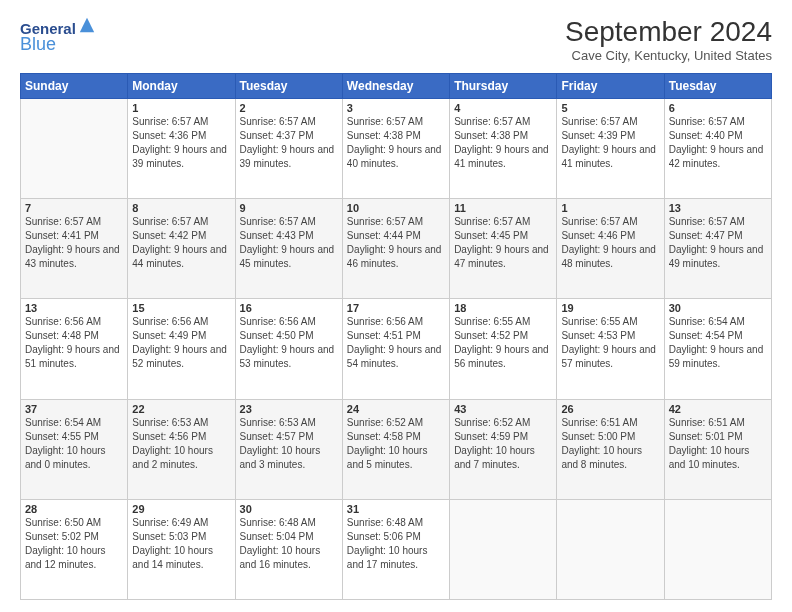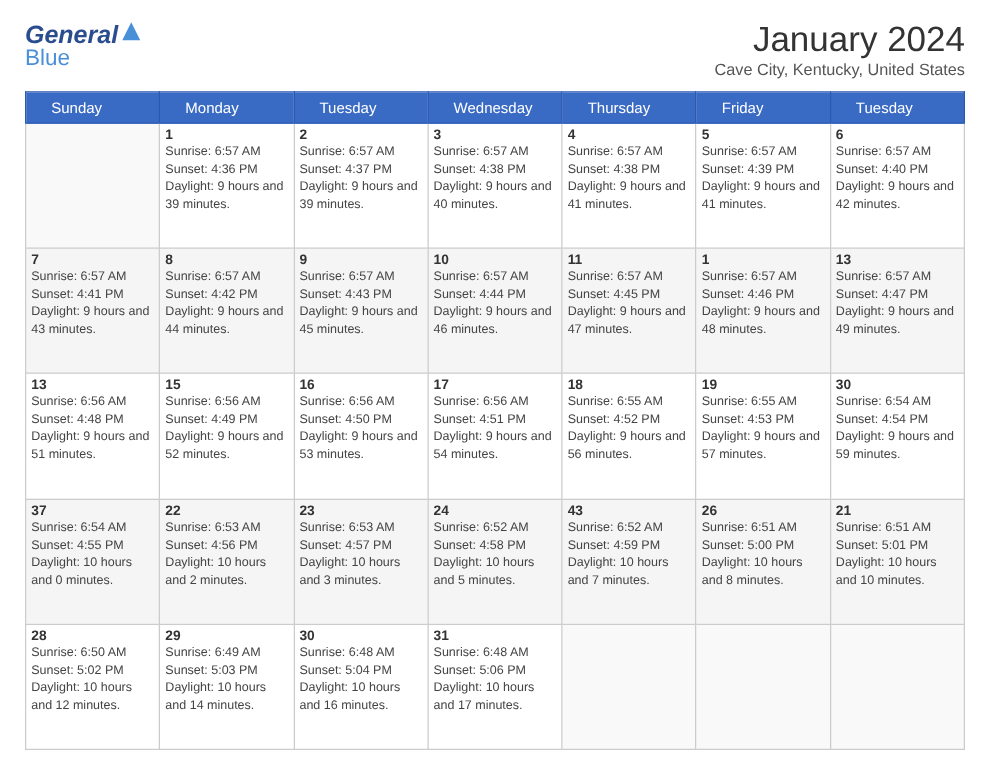--- a/index.html
+++ b/index.html
@@ -24,25 +24,24 @@
       margin-bottom: 10px;
     }
     .logo {
       display: flex;
       flex-direction: column;
       align-items: flex-start;
     }
     .logo-text {
       display: flex;
       align-items: center;
-      font-size: 20px;
+      font-size: 15px;
       font-weight: bold;
       color: #2a4d8f;
       line-height: 1;
-      font-style: italic;
     }
     .logo-general { color: #2a4d8f; }
     .logo-icon {
       width: 18px;
       height: 18px;
       margin-left: 2px;
     }
     .title-block {
       text-align: right;
     }
@@ -59,22 +58,22 @@
       flex: 1;
       border: 1px solid #ccc;
       border-collapse: collapse;
       width: 100%;
       table-layout: fixed;
     }
     .calendar th {
       background-color: #3a6bc4;
       color: #fff;
       font-size: 12px;
-      font-weight: normal;
-      padding: 5px 20px;
+      font-weight: bold;
+      padding: 5px 4px;
       text-align: left;
       border: 1px solid #2a5ab4;
     }
     .calendar td {
       vertical-align: top;
       border: 1px solid #ccc;
       padding: 3px 4px;
       font-size: 9.5px;
       color: #333;
       background: #fff;
@@ -105,21 +104,21 @@
       <div class="logo-text">
         <span>
           <span class="logo-general">General</span><svg class="logo-icon" viewBox="0 0 20 20">
               <polygon points="10,2 18,18 2,18" fill="#4a90d9"></polygon>
             </svg>
         </span>
       </div>
       <div style="font-size:18px; font-weight:normal; color:#4a90d9; margin-top:-2px;">Blue</div>
     </div>
     <div class="title-block">
-      <div class="month-title">January 2024</div>
+      <div class="month-title">September 2024</div>
       <div class="location">Cave City, Kentucky, United States</div>
     </div>
   </div>
 
   <table class="calendar">
     <thead>
       <tr id="header-row">
           <th>Sunday</th>
           <th>Monday</th>
           <th>Tuesday</th>
@@ -236,21 +235,21 @@
           </td>
           <td>
             <span class="day-number">43</span>
             <div class="day-info">Sunrise: 6:52 AM<br>Sunset: 4:59 PM<br>Daylight: 10 hours and 7 minutes.</div>
           </td>
           <td>
             <span class="day-number">26</span>
             <div class="day-info">Sunrise: 6:51 AM<br>Sunset: 5:00 PM<br>Daylight: 10 hours and 8 minutes.</div>
           </td>
           <td>
-            <span class="day-number">21</span>
+            <span class="day-number">42</span>
             <div class="day-info">Sunrise: 6:51 AM<br>Sunset: 5:01 PM<br>Daylight: 10 hours and 10 minutes.</div>
           </td>
         </tr>
         <tr>
           <td>
             <span class="day-number">28</span>
             <div class="day-info">Sunrise: 6:50 AM<br>Sunset: 5:02 PM<br>Daylight: 10 hours and 12 minutes.</div>
           </td>
           <td>
             <span class="day-number">29</span>

